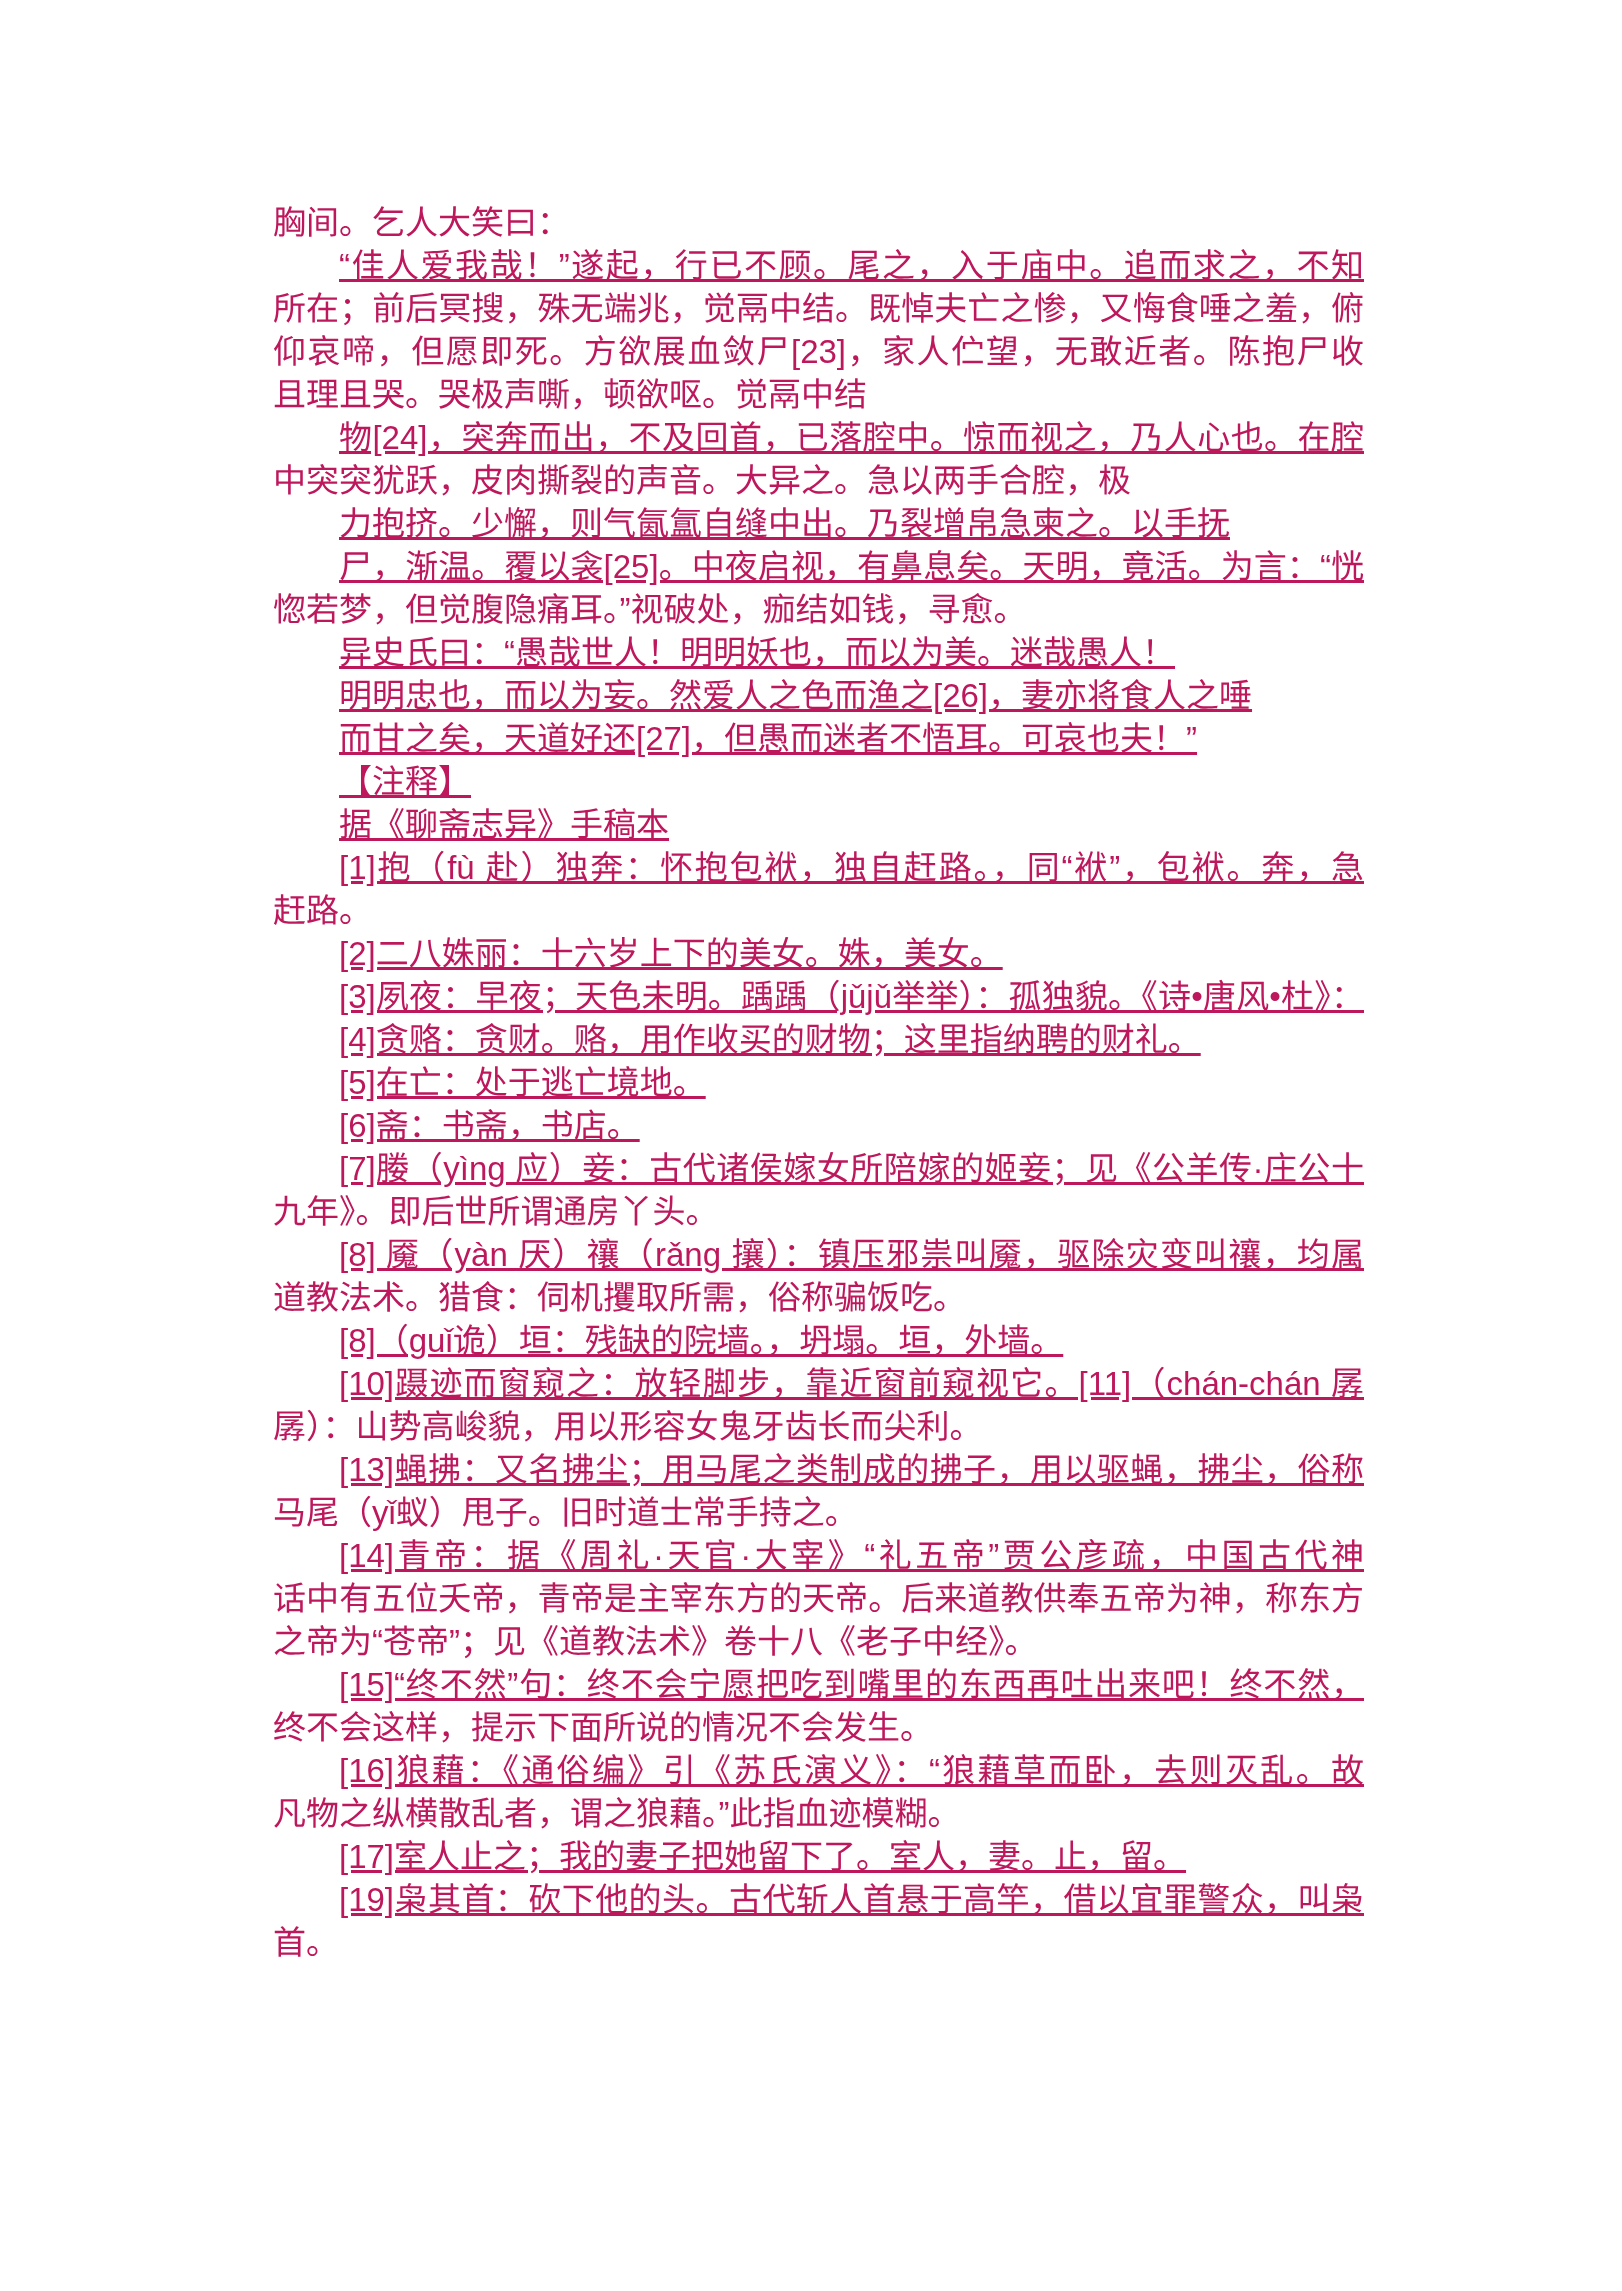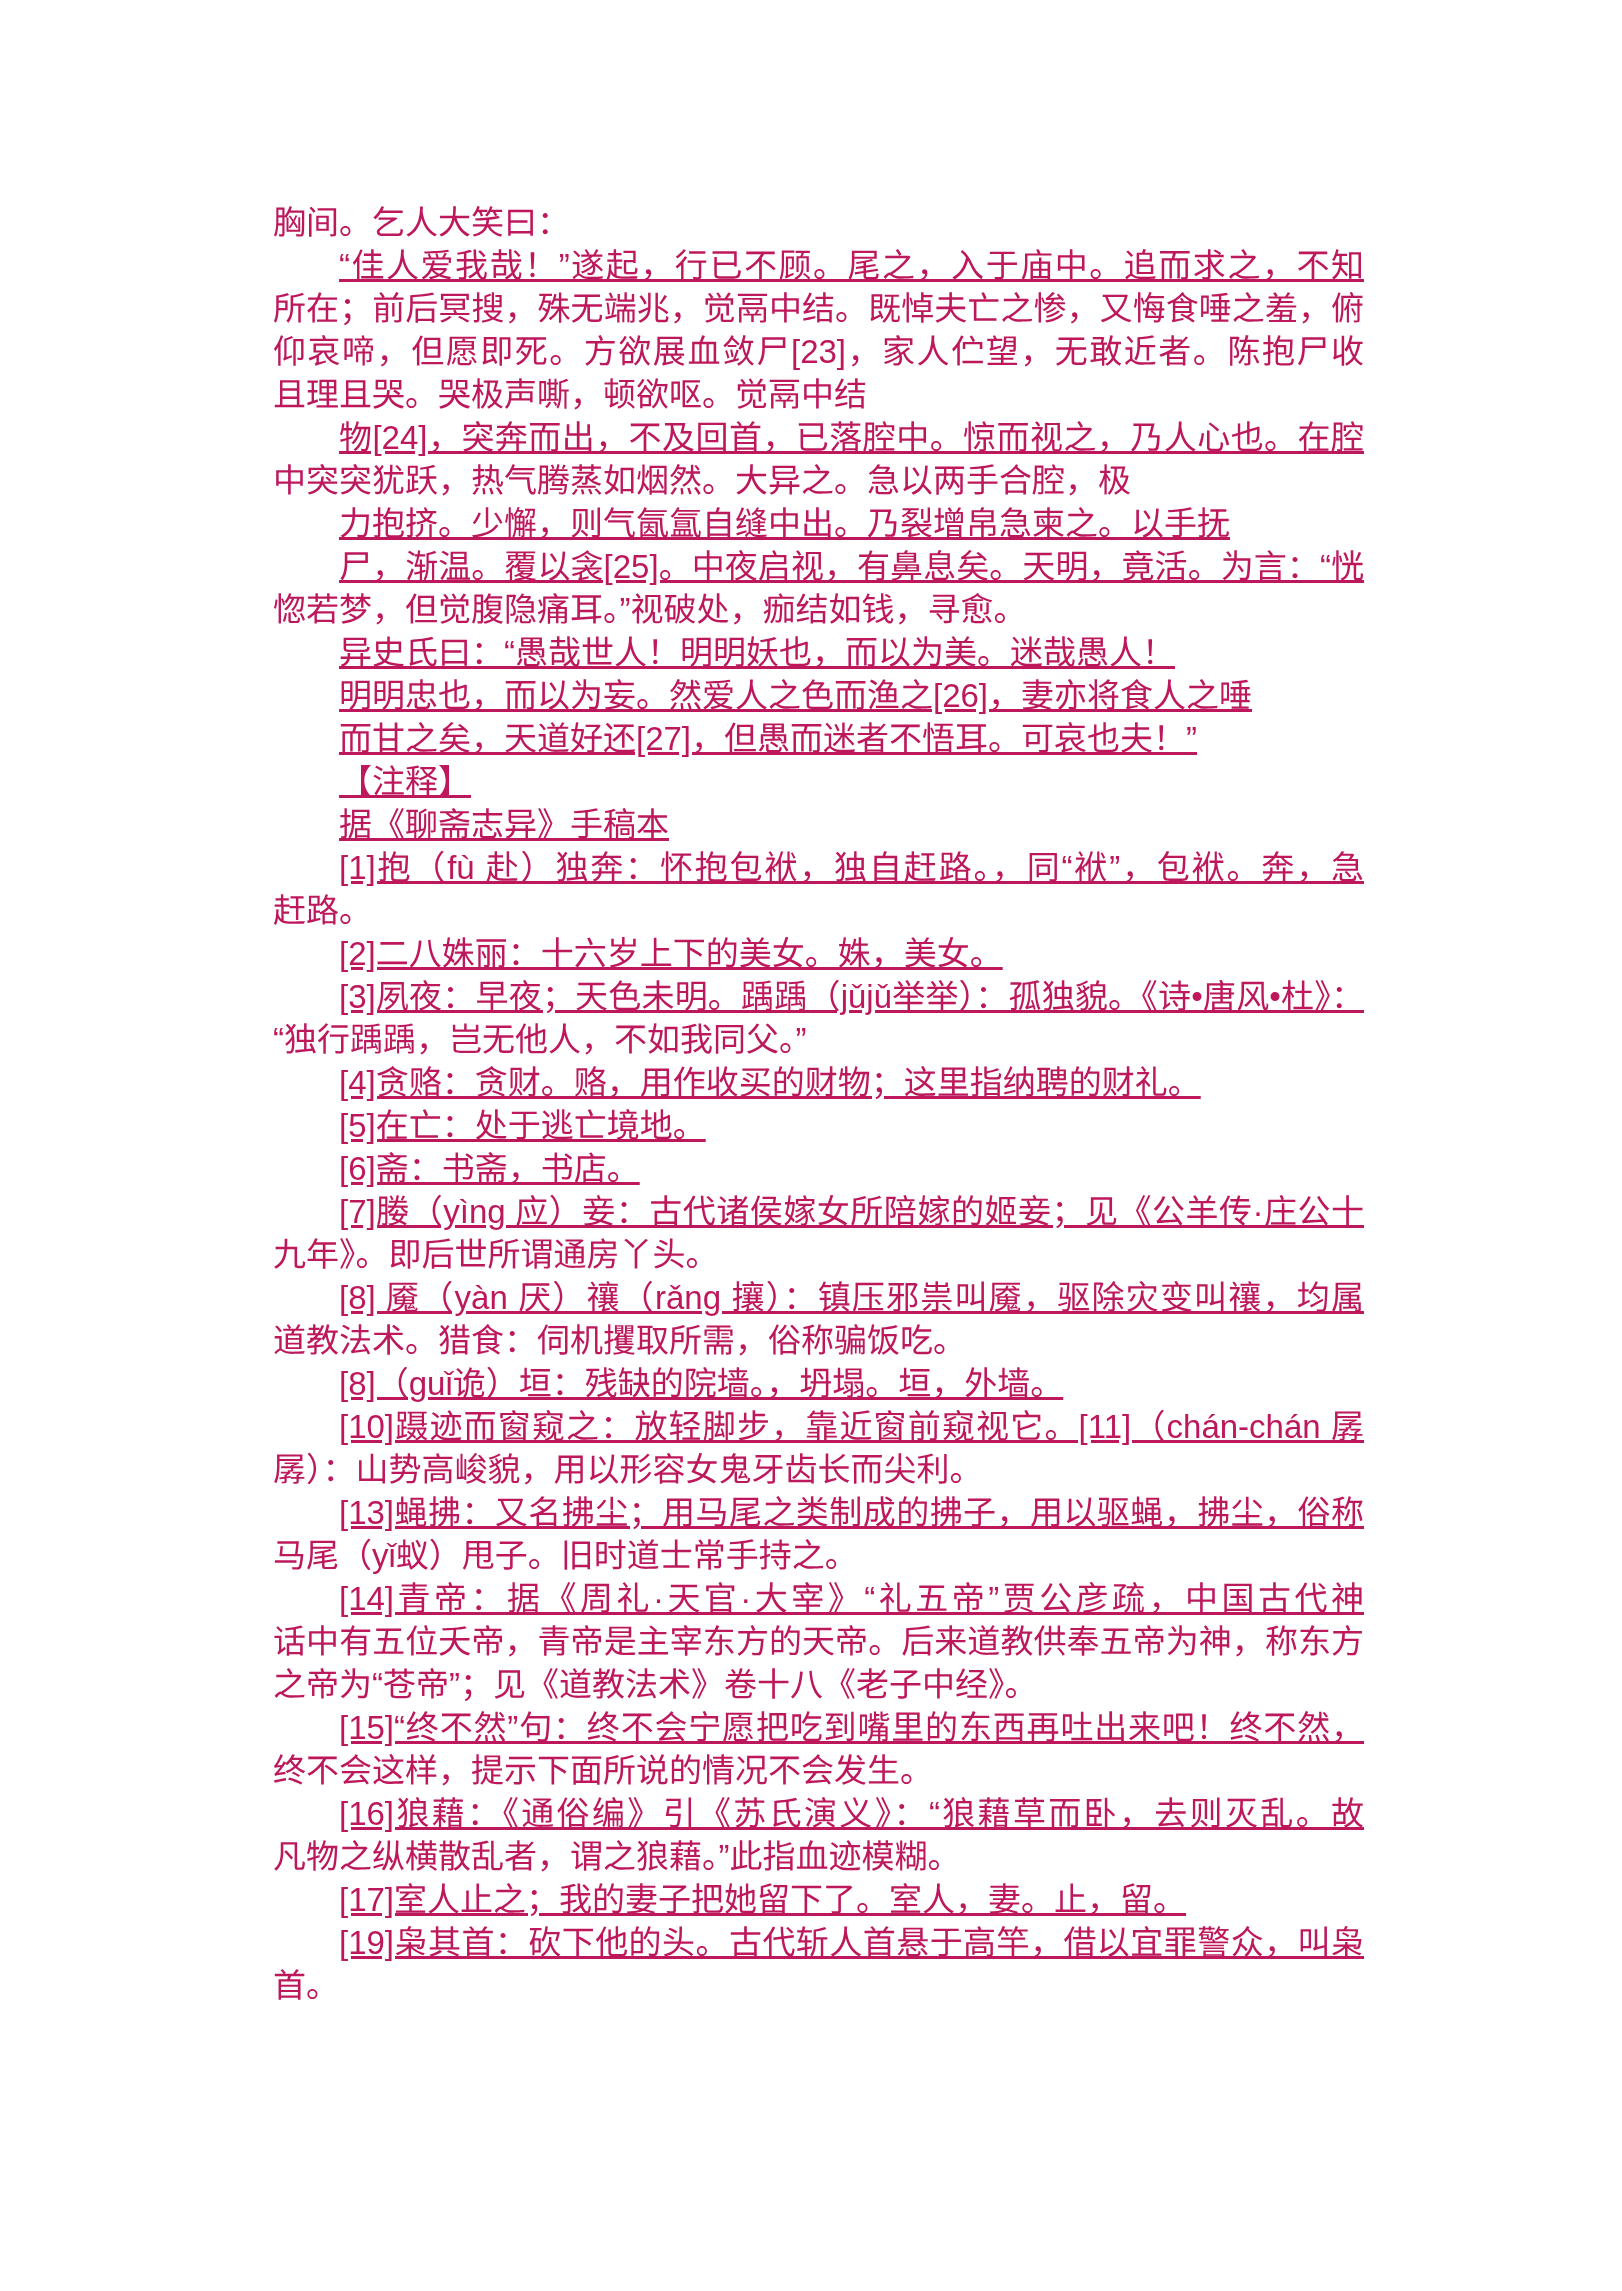--- a/index.html
+++ b/index.html
@@ -42,36 +42,35 @@
 </head>
 <body>
 
 <div id="doc">
   <p>胸间。乞人大笑曰：</p>
   <p class="in fj">“佳人爱我哉！”遂起，行已不顾。尾之，入于庙中。追而求之，不知</p>
   <p class="fj">所在；前后冥搜，殊无端兆，觉鬲中结。既悼夫亡之惨，又悔食唾之羞，俯</p>
   <p class="fj">仰哀啼，但愿即死。方欲展血敛尸[23]，家人伫望，无敢近者。陈抱尸收肠，</p>
   <p>且理且哭。哭极声嘶，顿欲呕。觉鬲中结</p>
   <p class="in fj">物[24]，突奔而出，不及回首，已落腔中。惊而视之，乃人心也。在腔</p>
-  <p>中突突犹跃，热气腾蒸如烟然。大异之。急以两手合腔，极</p>
+  <p>中突突犹跃，皮肉撕裂的声音。大异之。急以两手合腔，极</p>
   <p class="in">力抱挤。少懈，则气氤氲自缝中出。乃裂增帛急柬之。以手抚</p>
   <p class="in fj">尸，渐温。覆以衾[25]。中夜启视，有鼻息矣。天明，竟活。为言：“恍</p>
   <p>惚若梦，但觉腹隐痛耳。”视破处，痂结如钱，寻愈。</p>
   <p class="in">异史氏曰：“愚哉世人！明明妖也，而以为美。迷哉愚人！</p>
   <p class="in">明明忠也，而以为妄。然爱人之色而渔之[26]，妻亦将食人之唾</p>
   <p class="in">而甘之矣，天道好还[27]，但愚而迷者不悟耳。可哀也夫！”</p>
 
   <p class="in">【注释】</p>
   <p class="in">据《聊斋志异》手稿本</p>
 
   <p class="in fj">[1]抱（fù 赴）独奔：怀抱包袱，独自赶路。，同“袱”，包袱。奔，急行，</p>
   <p>赶路。</p>
   <p class="in">[2]二八姝丽：十六岁上下的美女。姝，美女。</p>
   <p class="in fj">[3]夙夜：早夜；天色未明。踽踽（jǔjǔ举举）：孤独貌。《诗•唐风•杜》：</p>
-  <p>“独行踽踽，岂无他人，不如我同父。”</p>
   <p class="in">[4]贪赂：贪财。赂，用作收买的财物；这里指纳聘的财礼。</p>
   <p class="in">[5]在亡：处于逃亡境地。</p>
   <p class="in">[6]斋：书斋，书店。</p>
   <p class="in fj">[7]媵（yìng 应）妾：古代诸侯嫁女所陪嫁的姬妾；见《公羊传·庄公十</p>
   <p>九年》。即后世所谓通房丫头。</p>
   <p class="in fj">[8] 魇（yàn 厌）禳（rǎng 攘）：镇压邪祟叫魇，驱除灾变叫禳，均属</p>
   <p>道教法术。猎食：伺机攫取所需，俗称骗饭吃。</p>
   <p class="in">[8]（guǐ诡）垣：残缺的院墙。，坍塌。垣，外墙。</p>
   <p class="in fj">[10]蹑迹而窗窥之：放轻脚步，靠近窗前窥视它。[11]（chán-chán 孱</p>
   <p>孱）：山势高峻貌，用以形容女鬼牙齿长而尖利。</p>

